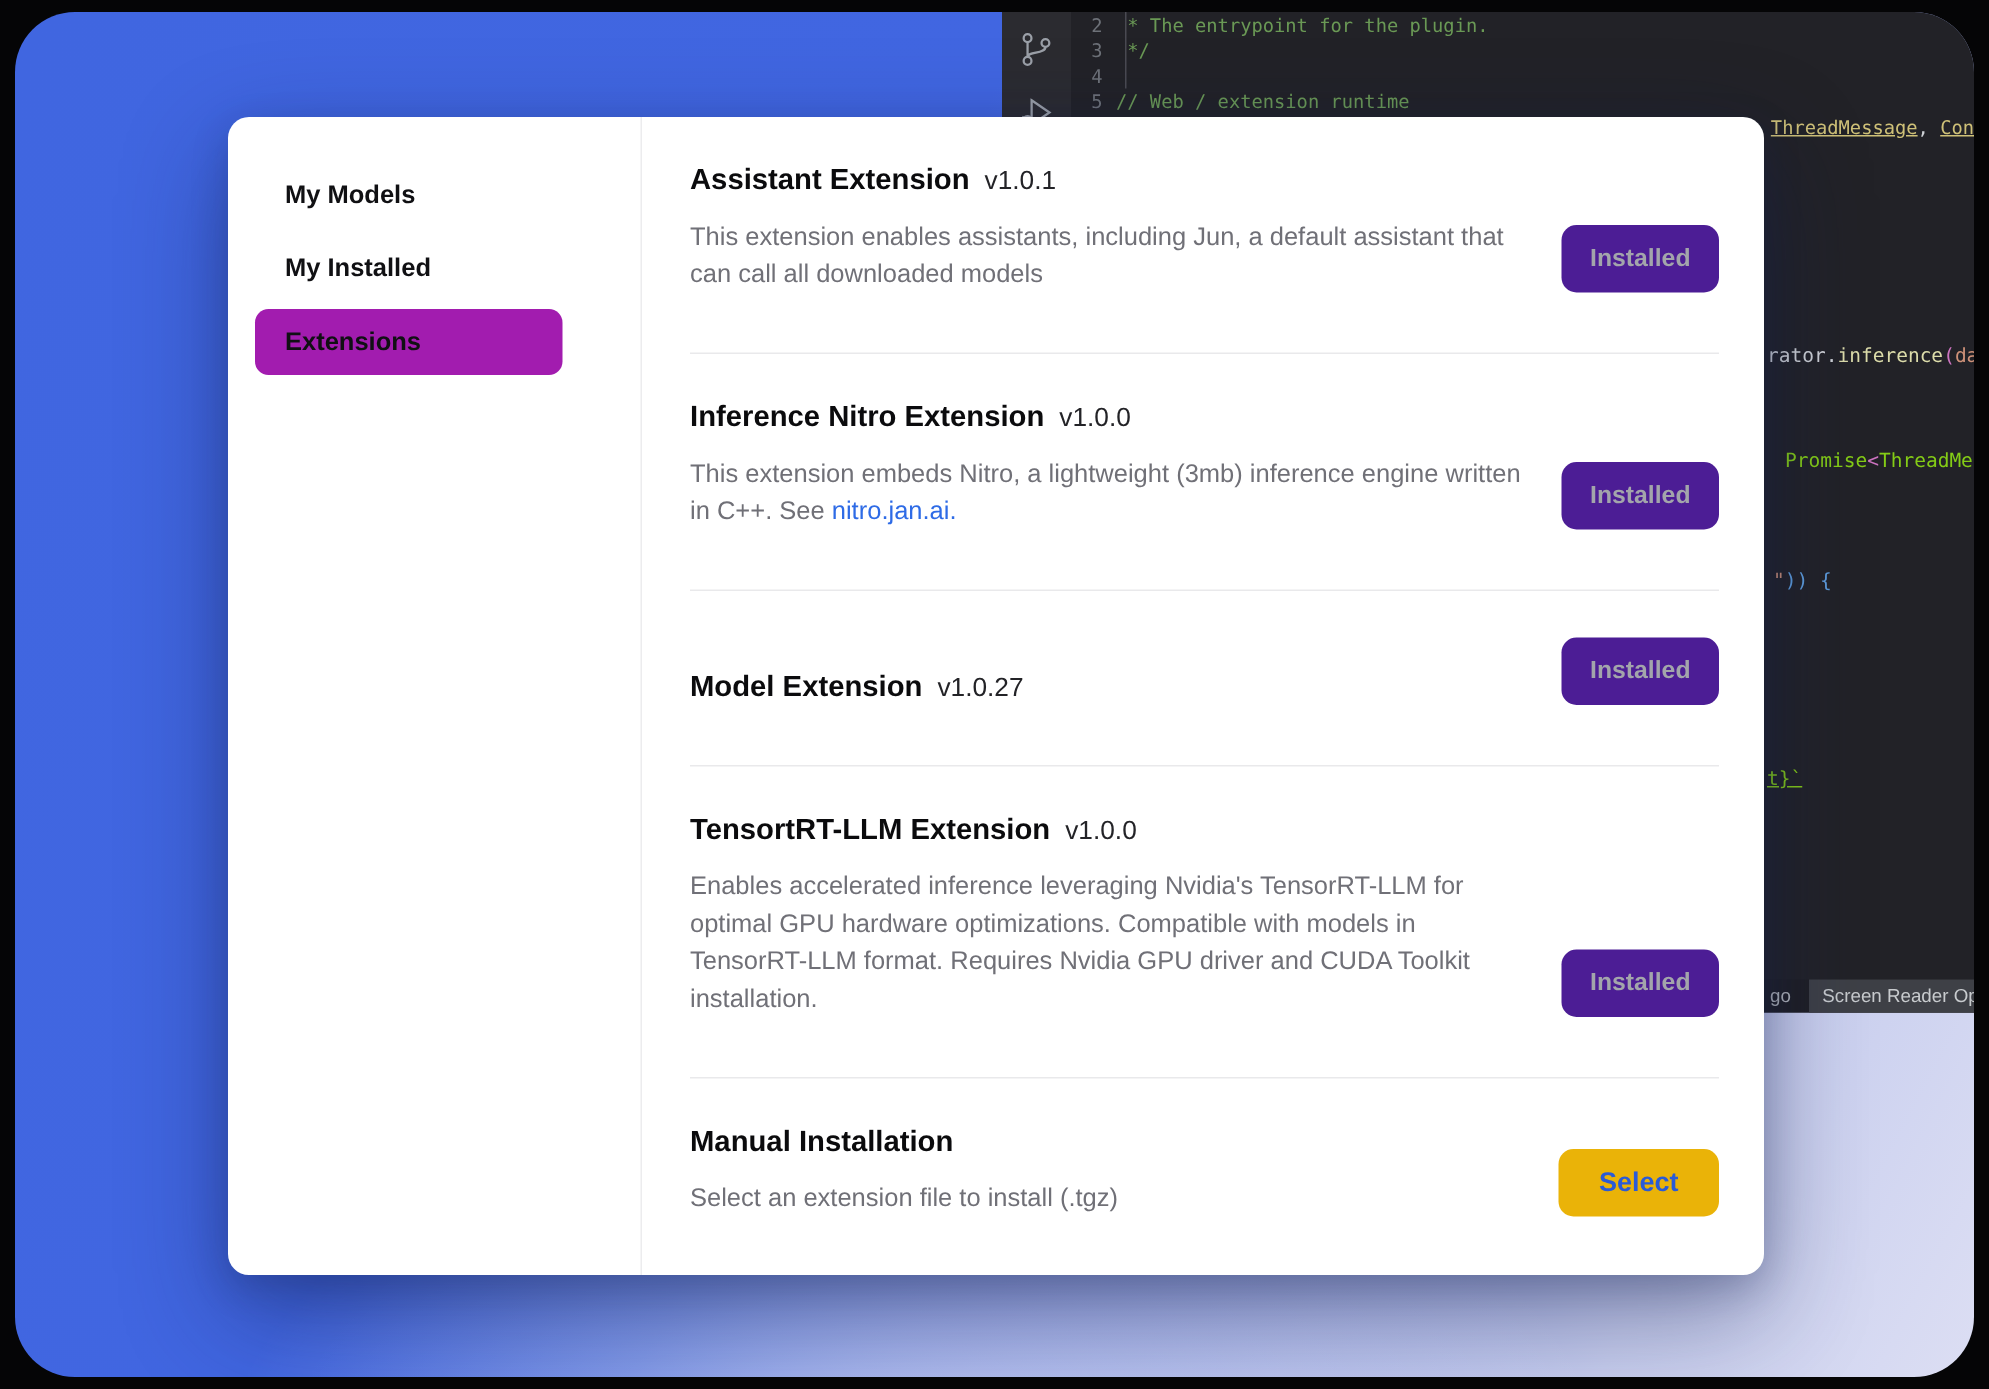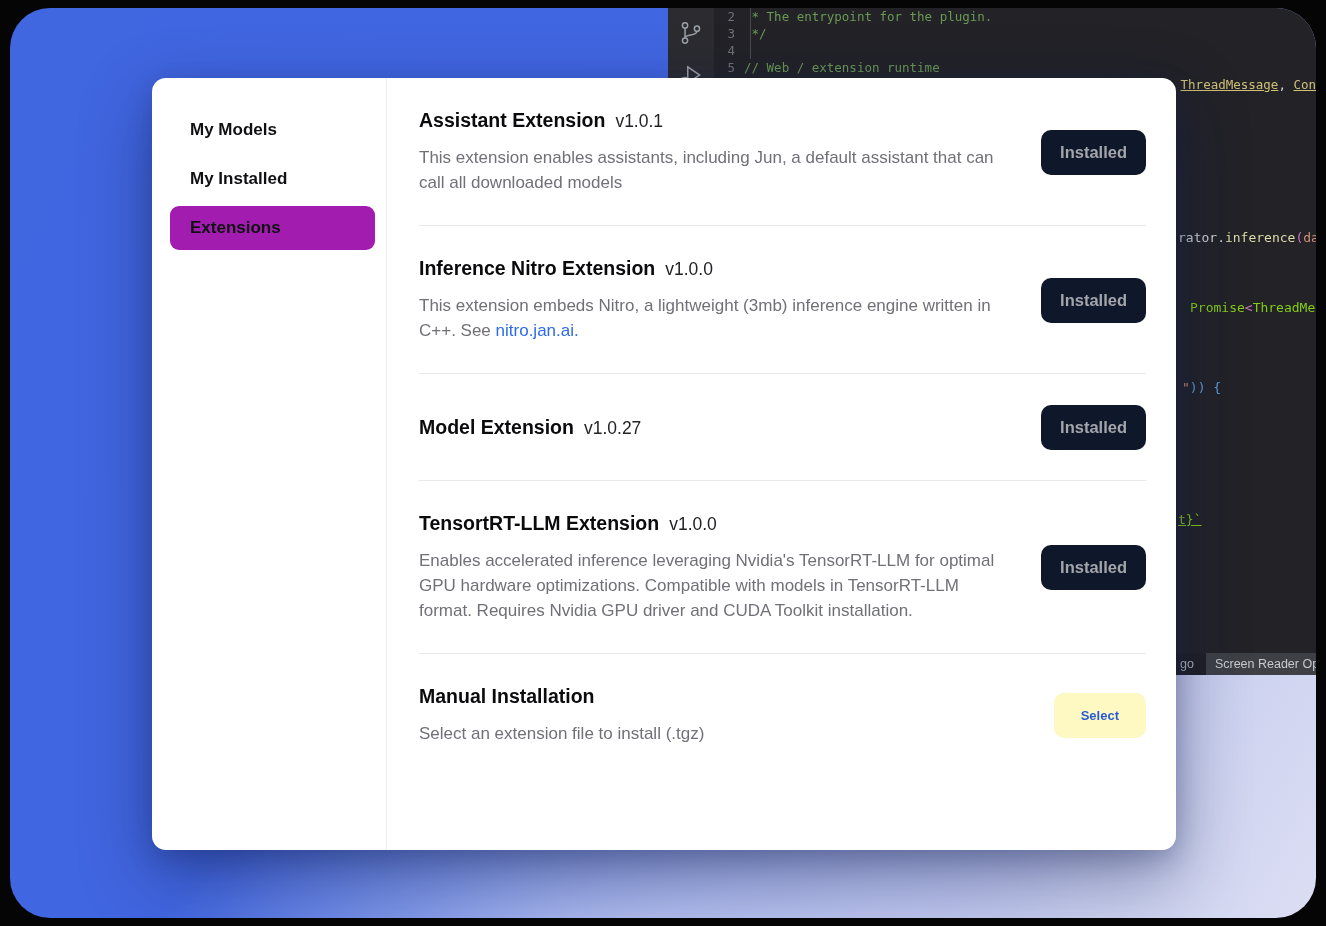--- a/index.html
+++ b/index.html
@@ -47,41 +47,41 @@
                 background:#1f1f24; display:flex; align-items:stretch;
                 font-size:12.5px; color:#b4b7bb; }
   .status-left { margin-left:512px; align-self:center; }
   .status-item { margin-left:12px; background:#3e4046; color:#c8cbce;
                  display:flex; align-items:center; padding:0 9px; white-space:nowrap; }
 
   
   .modal { position:absolute; left:142px; top:70px; width:1024px; height:772px;
            background:#ffffff; border-radius:14px; z-index:2; display:flex;
            box-shadow:0 25px 70px rgba(20,30,80,.45), 0 8px 24px rgba(20,30,80,.22); }
-  .sidebar { width:235px; flex:none; border-right:1px solid #ececee;
+  .sidebar { width:276px; flex:none; border-right:1px solid #ececee;
              padding:30px 0 0 18px; display:flex; flex-direction:column; gap:5px; }
   .side-item { width:205px; height:44px; display:flex; align-items:center;
                padding-left:20px; border-radius:9px; font-size:17px; font-weight:700;
                color:#101013; cursor:pointer; }
   .side-item.active { background:#a21caf; }
 
   .content { flex:1; padding:0 30px 0 32px; }
-  .ext-item { display:flex; justify-content:space-between; align-items:center;
-              gap:20px; padding:31px 0 30px; border-bottom:1px solid #e9e9eb; }
+  .ext-item { display:flex; justify-content:space-between; align-items:flex-end;
+              gap:20px; padding:31px 0 40px; border-bottom:1px solid #e9e9eb; }
   .ext-item.last { border-bottom:none; }
   .ext-text { max-width:580px; }
   .ext-title { font-size:19.5px; font-weight:700; color:#0b0b0d; display:inline; }
   .ext-version { font-size:17.5px; font-weight:400; color:#232327; margin-left:10px; }
   .ext-desc { margin-top:13px; font-size:17px; line-height:25px; color:#707077; }
   .ext-link { color:#2e6be6; text-decoration:none; cursor:pointer; }
   .btn { height:45px; border:none; border-radius:10px; padding:0 19px;
          font-family:inherit; font-size:16.5px; font-weight:600; flex:none; }
-  .btn-installed { background:#0f172a; color:#a3a5ab; }
-  .btn-select { background:#fef9c3; color:#2a5bd7; font-weight:700; padding:0 27px;
-                font-size:13px; cursor:pointer;margin-left:12px; }
+  .btn-installed { background:#4c1d95; color:#a3a5ab; }
+  .btn-select { background:#eab308; color:#2a5bd7; font-weight:700; padding:0 27px;
+                font-size:18px; cursor:pointer;margin-left:12px; }
 </style>
 </head>
 <body>
 
 <div class="desktop">
 
   <div class="editor">
     <div class="activity-bar">
       <svg viewBox="0 0 24 24">
         <circle cx="6.5" cy="5" r="2.4"></circle>

